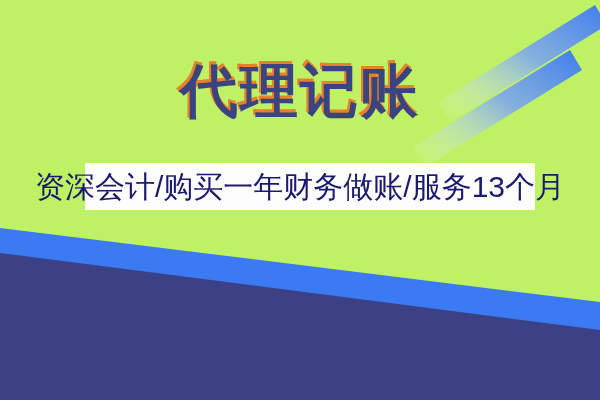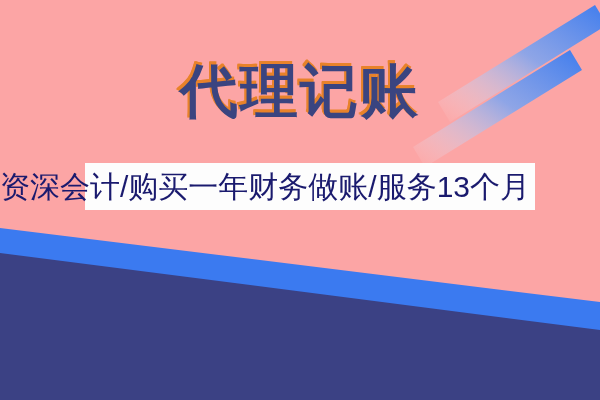--- a/index.html
+++ b/index.html
@@ -8,21 +8,21 @@
   }
   body {
     font-family: "Liberation Sans", "DejaVu Sans", sans-serif;
   }
 
   .banner {
     position: relative;
     width: 600px;
     height: 400px;
     overflow: hidden;
-    background: #fca5a5;
+    background: #bef264;
   }
 
   
   .stripes {
     position: absolute;
     top: 0;
     right: 0;
     width: 230px;
     height: 190px;
     pointer-events: none;
@@ -57,21 +57,21 @@
     top: 163px;
     width: 450px;
     height: 47px;
     background: #fdfdfd;
   }
   .subtitle-wrap {
     position: absolute;
     top: 168px;
     left: 0;
     width: 600px;
-    text-align: left;
+    text-align: center;
   }
   .subtitle {
     display: inline-block;
     font-size: 30px;
     line-height: 38px;
     font-weight: normal;
     color: #1a1a6e;
     white-space: nowrap;
   }
 

